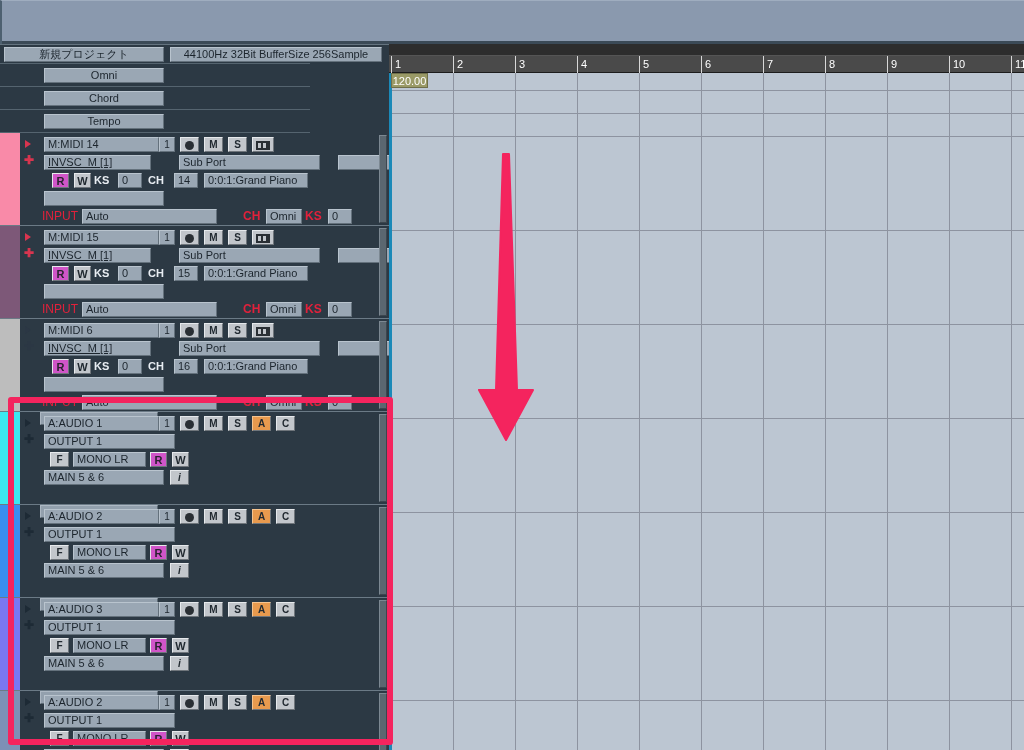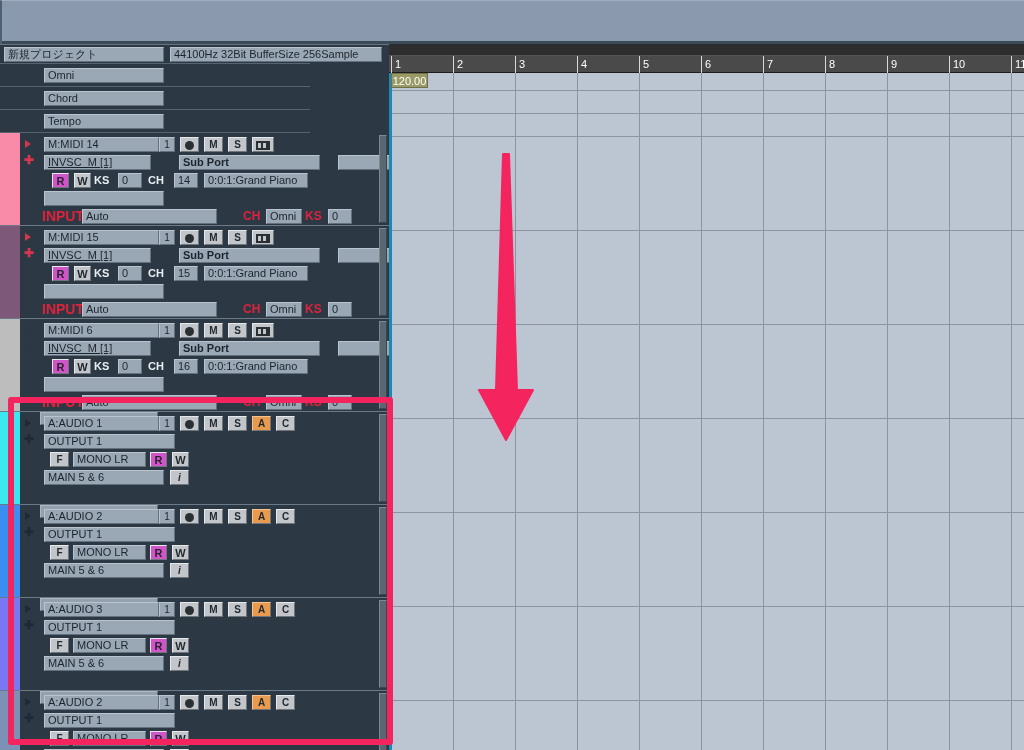--- a/index.html
+++ b/index.html
@@ -29,20 +29,21 @@
   .trackpanel{
     position:absolute; left:0; top:44px; width:389px; height:706px;
     background:#2c3944;
     border-top:1px solid #64737f;
     overflow:hidden;
   }
   .tp-row{
     position:relative; width:310px;
     border-bottom:1px solid #55646f;
     background:#2c3944;
+    text-align:center;
   }
   .tp-projrow{ height:19px; }
   .tp-smallrow{ height:23px; }
 
   
   .fld{
     position:absolute;
     background:#9aa7b4;
     color:#1c252d;
     font-size:11px;
@@ -126,21 +127,21 @@
   }
   .midiglyph::before{
     content:""; position:absolute; left:2px; top:2px; width:3px;height:5px;background:#c2c6cb;
   }
   .midiglyph::after{
     content:""; position:absolute; left:7px; top:2px; width:3px;height:5px;background:#c2c6cb;
   }
 
   
   .r2a{ left:4px; top:22px; width:107px; height:15px;text-decoration:underline; }
-  .r2b{ left:139px; top:22px; width:141px; height:15px;font-weight:bold; }
+  .r2b{ left:139px; top:22px; width:141px; height:15px; }
   .r2c{ left:298px; top:22px; width:72px; height:15px; }
   .outfld{ left:4px; top:22px; width:131px; height:15px; }
 
   
   .rw{
     position:absolute; top:40px; width:17px; height:15px;
     font-size:11px; font-weight:bold; line-height:14px; text-align:center;
     border-top:1px solid #e6e9ec; border-left:1px solid #e6e9ec;
     border-right:1px solid #6f757b; border-bottom:1px solid #6f757b;
   }
@@ -155,21 +156,21 @@
     position:absolute; left:108px; top:40px; font-size:11px;font-weight:bold;
     color:#e8edf2; line-height:15px;
   }
   .chval{ left:134px; top:40px; width:24px; height:15px; }
   .patch{ left:164px; top:40px; width:104px; height:15px; }
 
   .row4{ left:4px; top:58px; width:120px; height:15px; }
 
   
   .inputlab{
-    position:absolute; left:2px; top:76px; font-size:14px;font-weight:bold;
+    position:absolute; left:2px; top:76px; font-size:12px;font-weight:normal;
     color:#e0213b; line-height:15px;
   }
   .inputfld{ left:42px; top:76px; width:135px; height:15px; }
   .chlab2{
     position:absolute; left:203px; top:76px; font-size:12px;font-weight:bold;
     color:#e0213b; line-height:15px;
   }
   .omnifld{ left:226px; top:76px; width:36px; height:15px; }
   .kslab2{
     position:absolute; left:265px; top:76px; font-size:12px;font-weight:bold;

